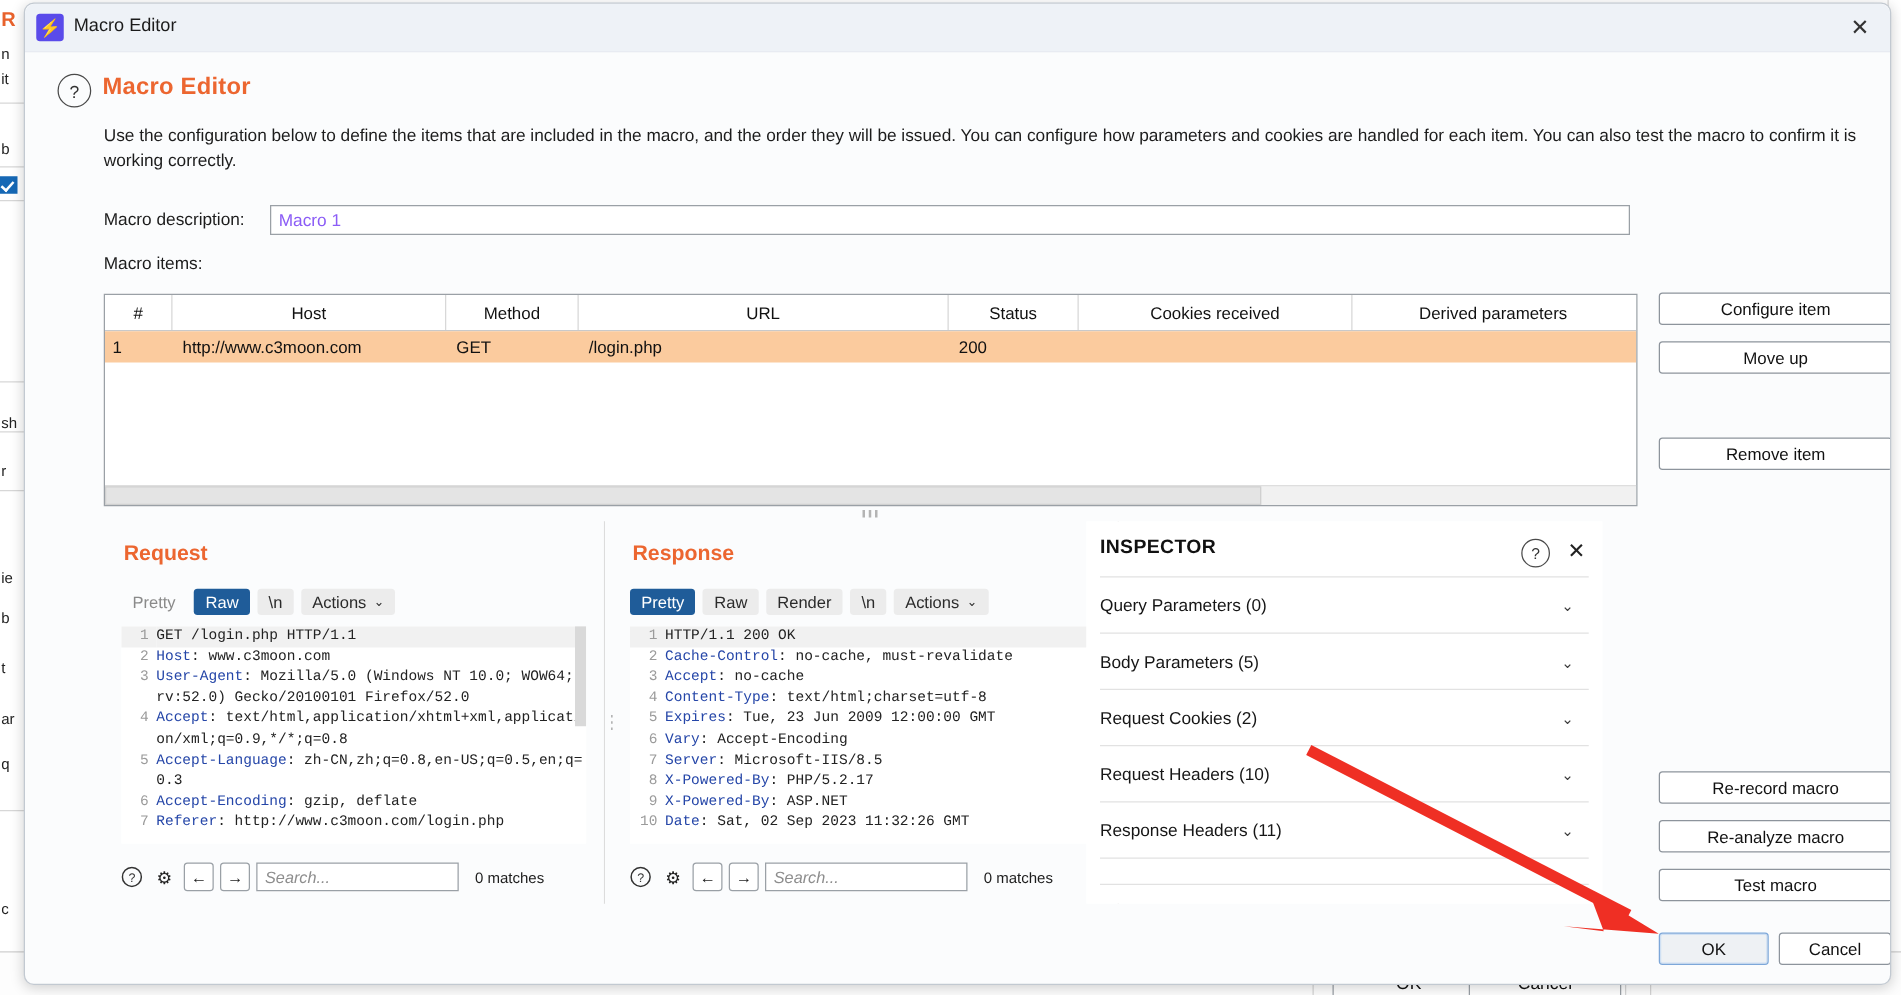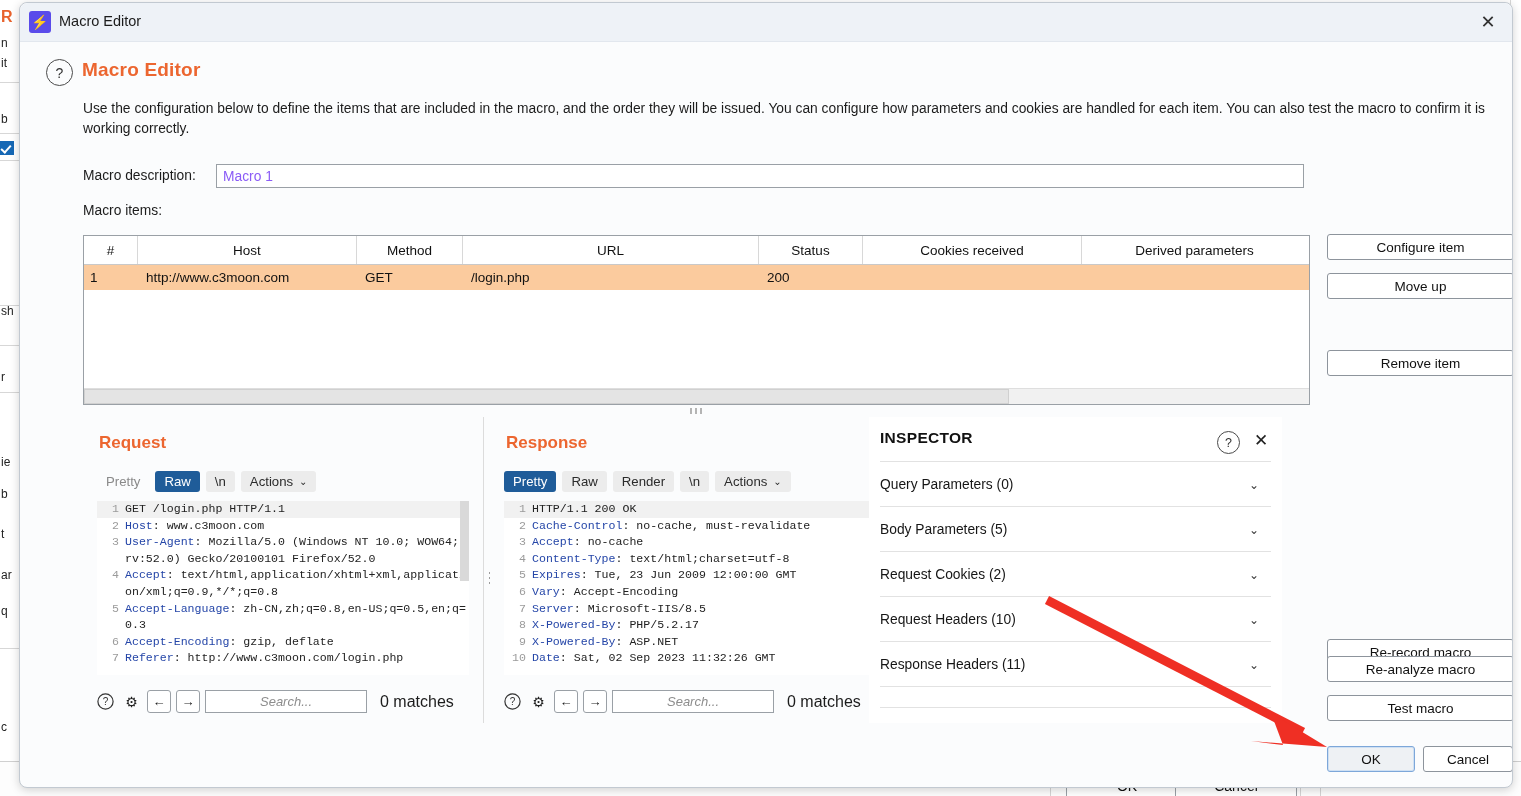--- a/index.html
+++ b/index.html
@@ -93,23 +93,23 @@
   .cline.first .ctxt,.cline.first .gut{background:#f1f1f1;}
   .scroll-v{position:absolute;right:0;top:0;width:9px;height:80px;background:#d9d9d9;}
   .grip{position:absolute;right:-10px;top:76px;display:flex;flex-direction:column;gap:3px;}
   .grip i{width:2px;height:2px;background:#9c9c9c;display:block;}
 
   
   .findbar{position:absolute;left:12px;bottom:10px;display:flex;align-items:center;gap:5px;}
   .ficon{width:21px;height:21px;display:flex;align-items:center;justify-content:center;font-size:14px;color:#222;}
   .fbtnsq{width:24px;height:23px;border:1px solid #9aa0a6;border-radius:3px;background:#fff;display:flex;align-items:center;justify-content:center;font-size:13px;color:#222;box-sizing:border-box;}
   .finput{width:162px;height:23px;border:1px solid #9aa0a6;background:#fff;font-family:"Liberation Sans",sans-serif;
-     font-size:13px;font-style:italic;color:#222;padding:0 6px;box-sizing:border-box;outline:none;text-align:center;}
+     font-size:13px;font-style:italic;color:#222;padding:0 6px;box-sizing:border-box;outline:none;}
   .finput::placeholder{color:#8d8d8d;font-style:italic;}
-  .matches{font-size:16px;color:#1c1c1c;margin-left:8px;font-style:normal;}
+  .matches{font-size:12px;color:#1c1c1c;margin-left:8px;font-style:normal;}
 
   
   #layout-toggle{position:absolute;left:756px;top:417px;display:flex;height:23px;border-radius:3px;overflow:hidden;}
   .lt{width:30px;height:23px;display:flex;align-items:center;justify-content:center;background:#ececec;border-right:1px solid #dcdcdc;}
   .lt:last-child{border-right:none;}
   .lt.on{background:#1f5c99;}
 
   
   #inspector{position:absolute;left:849px;top:414px;width:413px;height:306px;background:#fff;}
   #insp-head{position:absolute;left:0;top:0;width:413px;height:44px;}
@@ -139,21 +139,21 @@
   <div class="bg-strip">
     <div class="bg-txt bg-orange" style="top:8px;">R</div>
     <div class="bg-txt" style="top:36px;">n</div>
     <div class="bg-txt" style="top:56px;">it</div>
     <div class="bg-line" style="top:82px;"></div>
     <div class="bg-txt" style="top:112px;">b</div>
     <div class="bg-line" style="top:133px;"></div>
     <div class="bg-check"></div>
     <div class="bg-line" style="top:160px;"></div>
     <div class="bg-line" style="top:305px;"></div>
-    <div class="bg-txt" style="top:304px;">sh</div>
+    <div class="bg-txt" style="top:331px;">sh</div>
     <div class="bg-line" style="top:345px;"></div>
     <div class="bg-txt" style="top:370px;">r</div>
     <div class="bg-line" style="top:392px;"></div>
     <div class="bg-txt" style="top:455px;">ie</div>
     <div class="bg-txt" style="top:487px;">b</div>
     <div class="bg-txt" style="top:527px;">t</div>
     <div class="bg-txt" style="top:568px;">ar</div>
     <div class="bg-txt" style="top:604px;">q</div>
     <div class="bg-line" style="top:648px;"></div>
     <div class="bg-txt" style="top:720px;">c</div>
@@ -400,21 +400,21 @@
       <span class="lbl">Request Headers (10)</span>
       <span class="chev">⌄</span>
     </div>
     <div class="insp-row" style="top:224px;">
       <span class="lbl">Response Headers (11)</span>
       <span class="chev">⌄</span>
     </div>
     <div class="insp-row" style="top:269px;border-bottom:1px solid #e2e2e2;height:20px;"></div>
   </div>
 
-  <div class="sbtn" style="top:636px;">Re-record macro</div>
+  <div class="sbtn" style="top:614px;">Re-record macro</div>
   <div class="sbtn" style="top:653px;">Re-analyze macro</div>
   <div class="sbtn" style="top:692px;">Test macro</div>
 
   <div id="ok-btn">OK</div>
   <div id="cancel-btn">Cancel</div>
   <div id="watermark">CSDN @君衍⸺</div>
 </div>
 
 <svg id="arrow" viewBox="0 0 330 165">
   <line x1="12" y1="5" x2="268" y2="137" stroke="#ef2f24" stroke-width="9" stroke-linecap="butt"></line>

